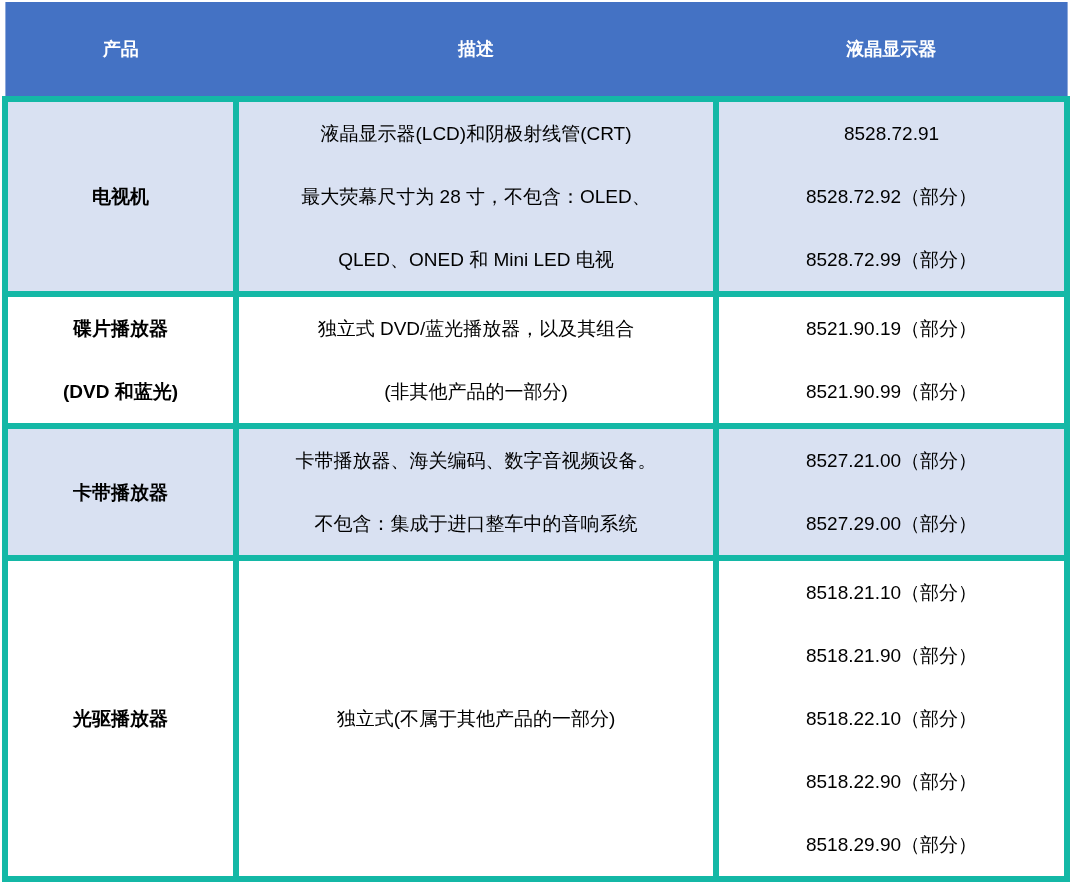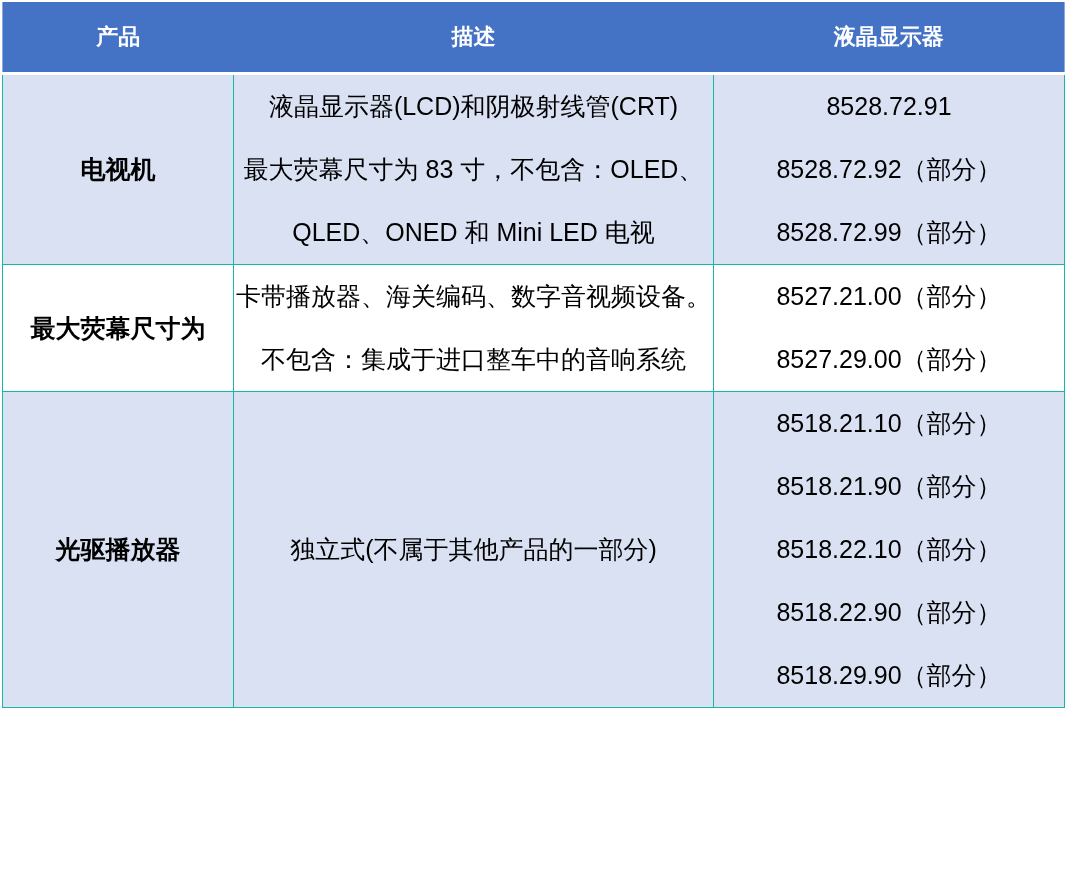--- a/index.html
+++ b/index.html
@@ -23,34 +23,34 @@
     border-top: none;
   }
   col.c1 { width: 231px; }
   col.c2 { width: 480px; }
   col.c3 { width: 351px; }
 
   thead th {
     background: #4472C4;
     color: #FFFFFF;
     font-weight: bold;
-    font-size: 22px;
+    font-size: 18px;
     height: 62px;
-    padding: 4px;
+    padding: 16px;
     text-align: center;
     vertical-align: middle;
     border: none;
     border-bottom: 3px solid #FFFFFF;
   }
   tbody td {
-    border: 1px solid #14b8a6;
+    border: 6px solid #14b8a6;
     padding: 0;
     text-align: center;
     vertical-align: middle;
-    font-size: 25px;
+    font-size: 19px;
     color: #000000;
     background: #FFFFFF;
   }
   tbody tr:nth-child(odd) td {
     background: #D9E1F2;
   }
   td.product-cell {
     font-weight: bold;
     margin-left: 35px;
   }
@@ -76,32 +76,46 @@
         <th>液晶显示器</th>
       </tr>
     </thead>
     <tbody>
         <tr>
     <td class="product-cell">
             <div class="line">电视机</div>
           </td>
     <td class="description-cell">
             <div class="line">液晶显示器(LCD)和阴极射线管(CRT)</div>
-            <div class="line">最大荧幕尺寸为 83 寸，不包含：OLED、</div>
+            <div class="line">最大荧幕尺寸为 28 寸，不包含：OLED、</div>
             <div class="line">QLED、ONED 和 Mini LED 电视</div>
           </td>
     <td class="hs-code-cell">
             <div class="line">8528.72.91</div>
             <div class="line">8528.72.92（部分）</div>
             <div class="line">8528.72.99（部分）</div>
           </td>
   </tr>
         <tr>
     <td class="product-cell">
-            <div class="line">最大荧幕尺寸为</div>
+            <div class="line">碟片播放器</div>
+            <div class="line">(DVD 和蓝光)</div>
+          </td>
+    <td class="description-cell">
+            <div class="line">独立式 DVD/蓝光播放器，以及其组合</div>
+            <div class="line">(非其他产品的一部分)</div>
+          </td>
+    <td class="hs-code-cell">
+            <div class="line">8521.90.19（部分）</div>
+            <div class="line">8521.90.99（部分）</div>
+          </td>
+  </tr>
+        <tr>
+    <td class="product-cell">
+            <div class="line">卡带播放器</div>
           </td>
     <td class="description-cell">
             <div class="line">卡带播放器、海关编码、数字音视频设备。</div>
             <div class="line">不包含：集成于进口整车中的音响系统</div>
           </td>
     <td class="hs-code-cell">
             <div class="line">8527.21.00（部分）</div>
             <div class="line">8527.29.00（部分）</div>
           </td>
   </tr>

